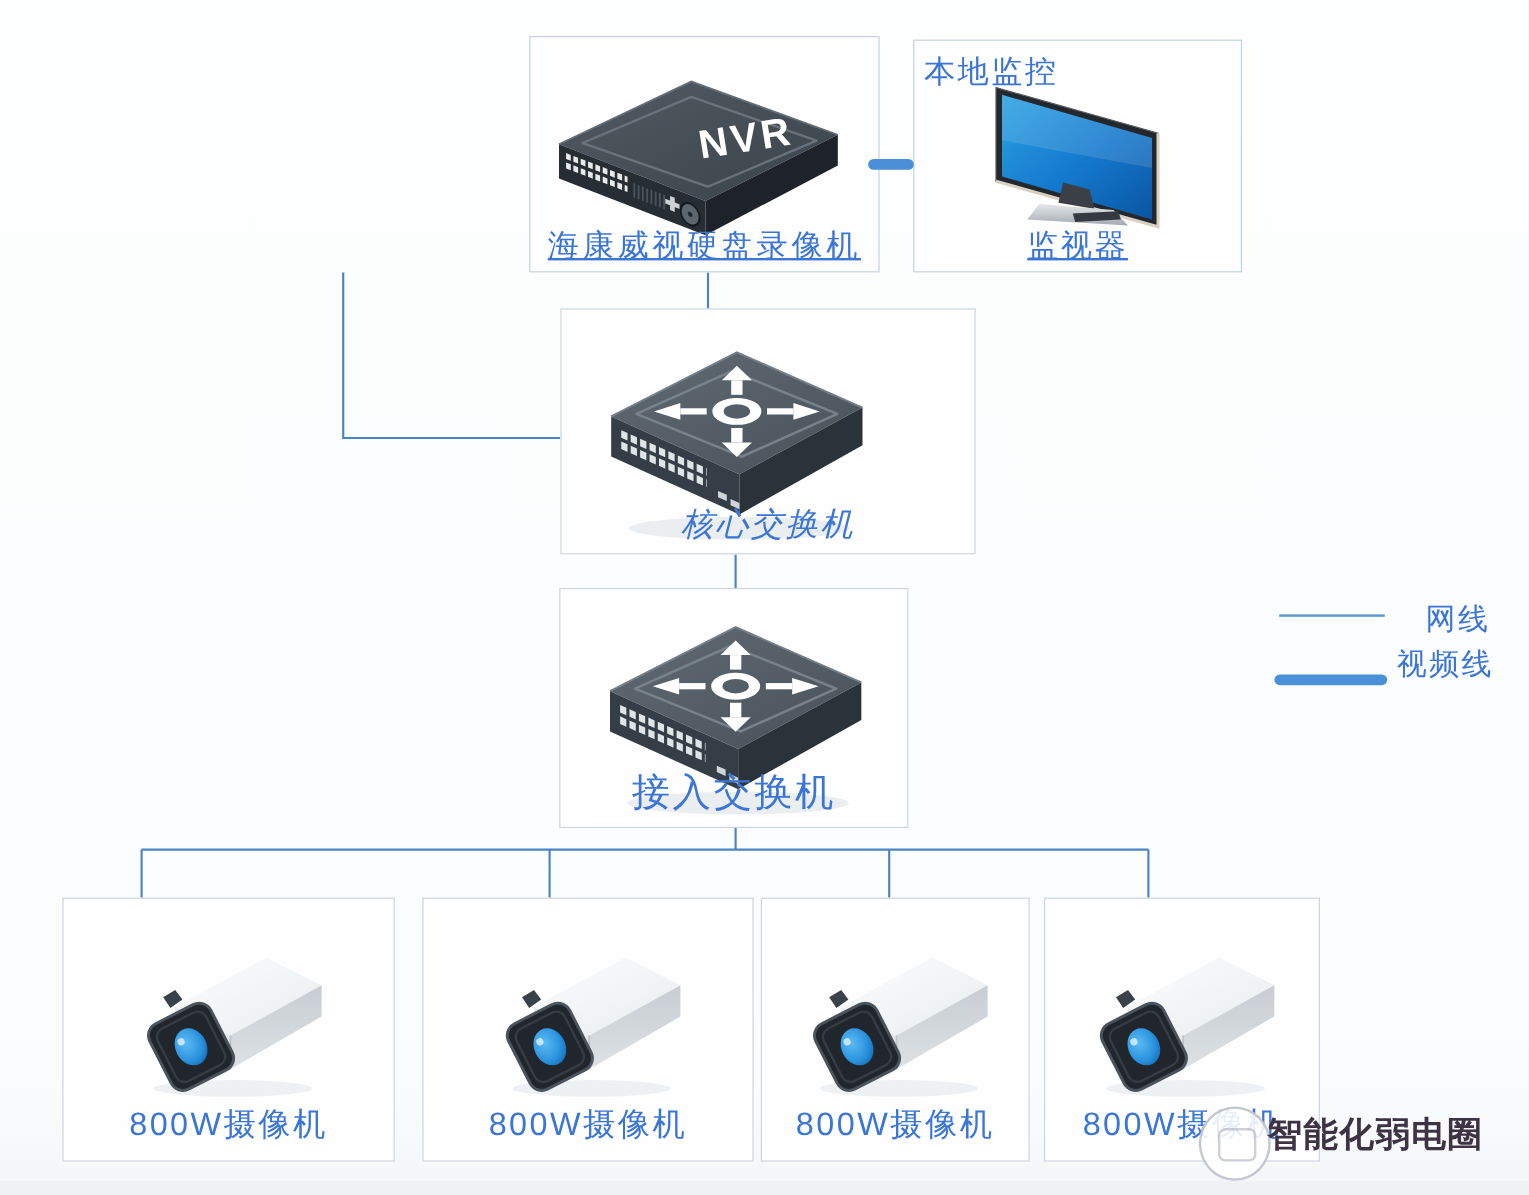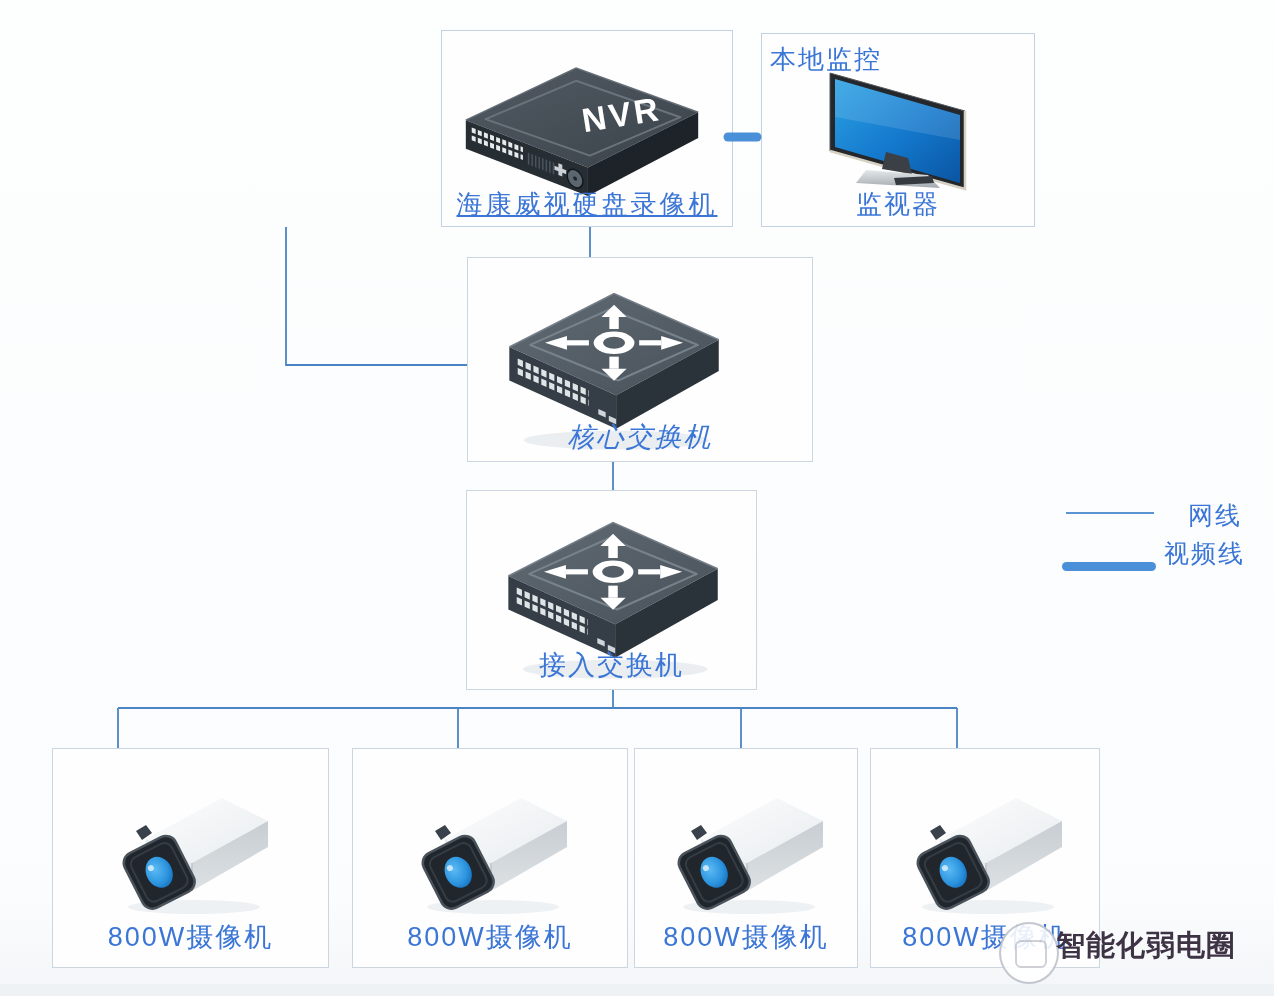--- a/index.html
+++ b/index.html
@@ -178,35 +178,35 @@
     <div class="lbl" style="left:8px;top:8px;">本地监控</div>
     <svg class="dev" style="left:62px;top:32px;" width="155" height="135" viewBox="0 0 155 135">
       <polygon points="6,7 141,45 141,123 6,85" fill="#24282c" stroke="#55595e" stroke-width="1"></polygon>
       <path d="M141,45 L141,123 L6,85" fill="none" stroke="#d6d1c2" stroke-width="2.5"></path>
       <polygon points="11,13 136,49 136,117 11,81" fill="url(#monScreen)"></polygon>
       <polygon points="11,13 136,49 136,74 11,51" fill="#ffffff" opacity="0.12"></polygon>
       <polygon points="62,86 84,92 88,108 58,103" fill="#3b4046"></polygon>
       <polygon points="42,104 104,109 116,122 32,117" fill="url(#monBase)"></polygon>
       <polygon points="70,112 108,110 110,117 72,119" fill="#343a40"></polygon>
     </svg>
-    <div class="lbl center" style="bottom:4px;">监视器</div>
+    <div class="lbl center" style="bottom:4px;text-decoration:underline;">监视器</div>
   </div>
 
   <div class="node" style="left:467px;top:257px;width:346px;height:205px;font-style:italic;">
     <svg class="dev" style="left:24px;top:22px;" width="242" height="178" viewBox="0 0 230 170">
       <use href="#gSwitch"></use>
     </svg>
     <div class="lbl center" style="bottom:6px;font-size:27px;">核心交换机</div>
   </div>
 
   <div class="node" style="left:466px;top:490px;width:291px;height:200px;">
     <svg class="dev" style="left:24px;top:18px;" width="242" height="178" viewBox="0 0 230 170">
       <use href="#gSwitch"></use>
     </svg>
-    <div class="lbl center" style="bottom:6px;font-size:27px;">接入交换机</div>
+    <div class="lbl center" style="bottom:6px;font-size:32px;">接入交换机</div>
   </div>
 
   <div class="node" style="left:52px;top:748px;width:277px;height:220px;">
     <svg class="dev" style="left:50%;top:32px;transform:translateX(-50%);" width="190" height="140" viewBox="0 0 190 140">
         <use href="#gCamera"></use>
       </svg>
     <div class="lbl center" style="bottom:12px;font-size:27px;">800W摄像机</div>
   </div>
   <div class="node" style="left:352px;top:748px;width:276px;height:220px;">
     <svg class="dev" style="left:50%;top:32px;transform:translateX(-50%);" width="190" height="140" viewBox="0 0 190 140">

